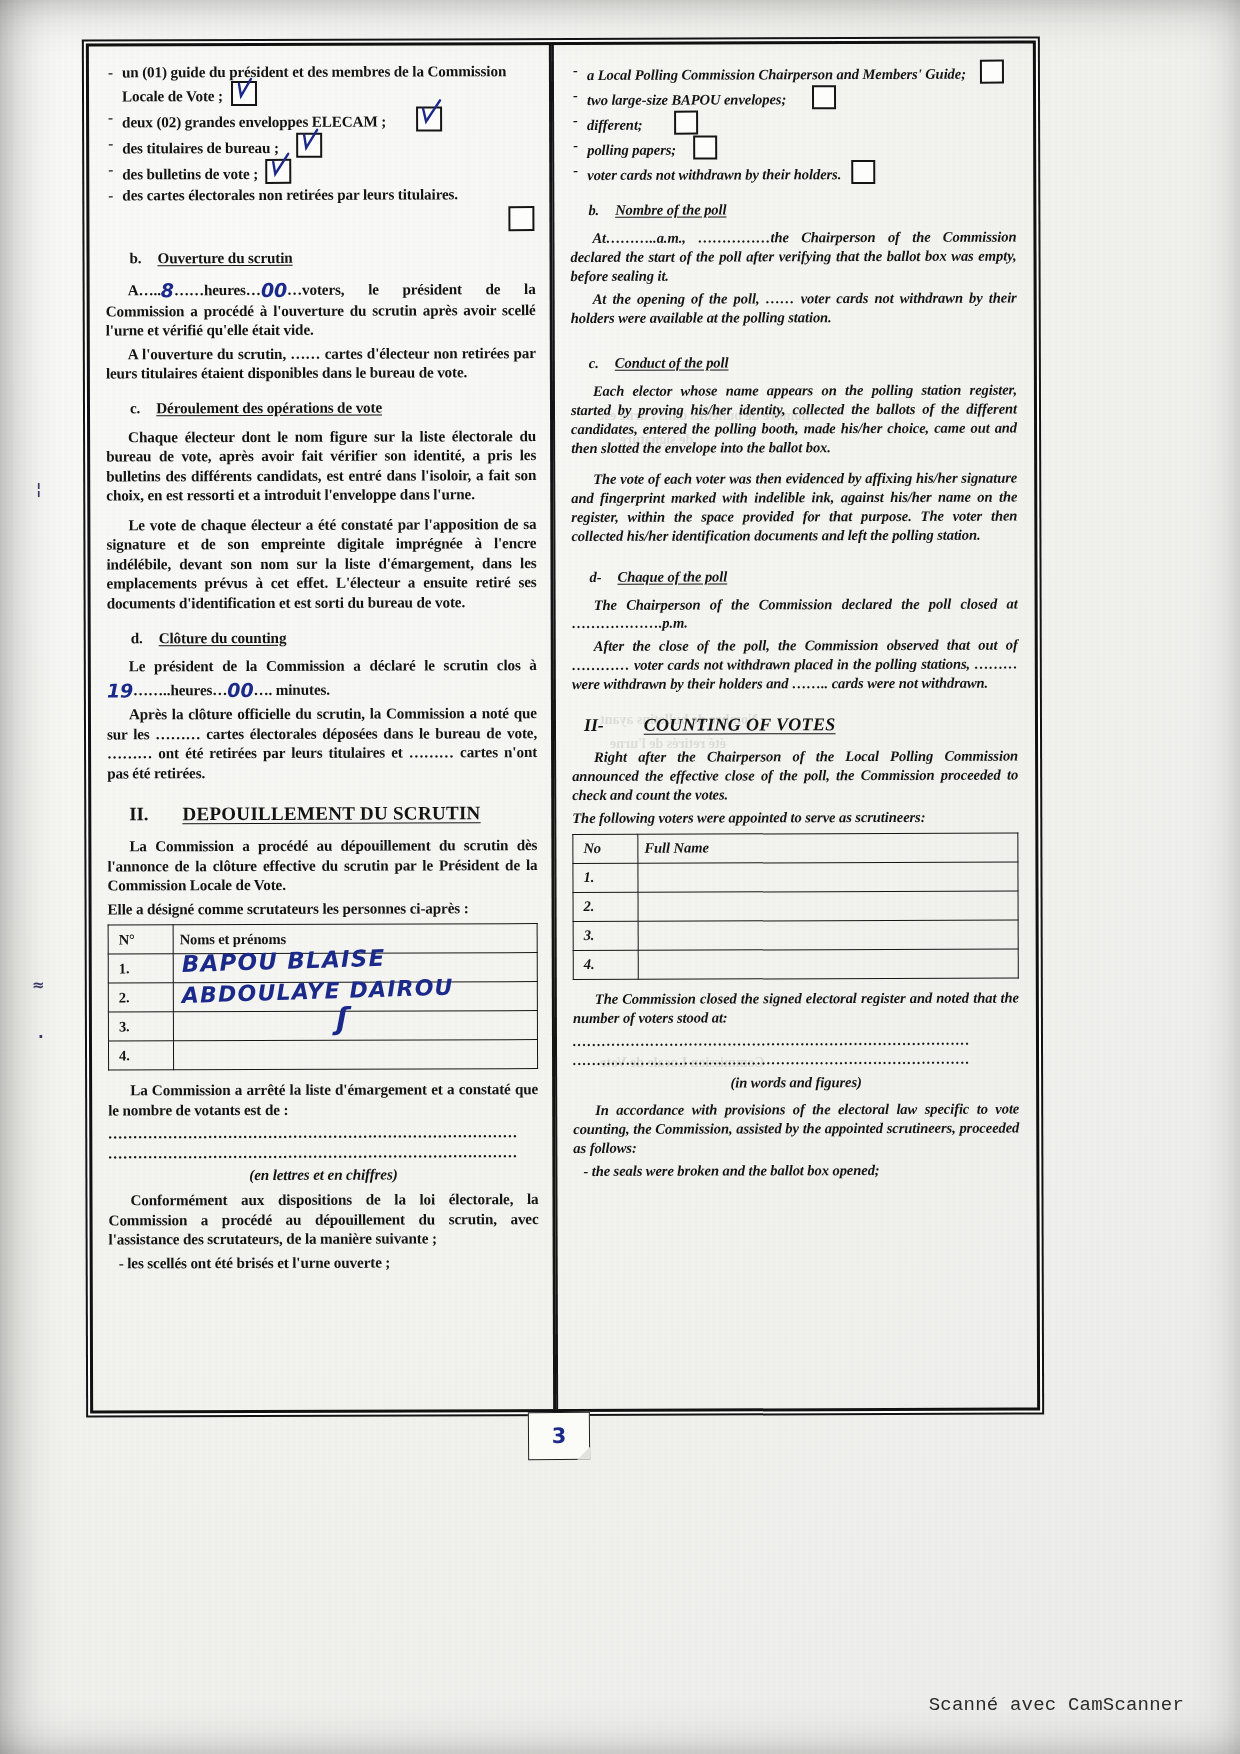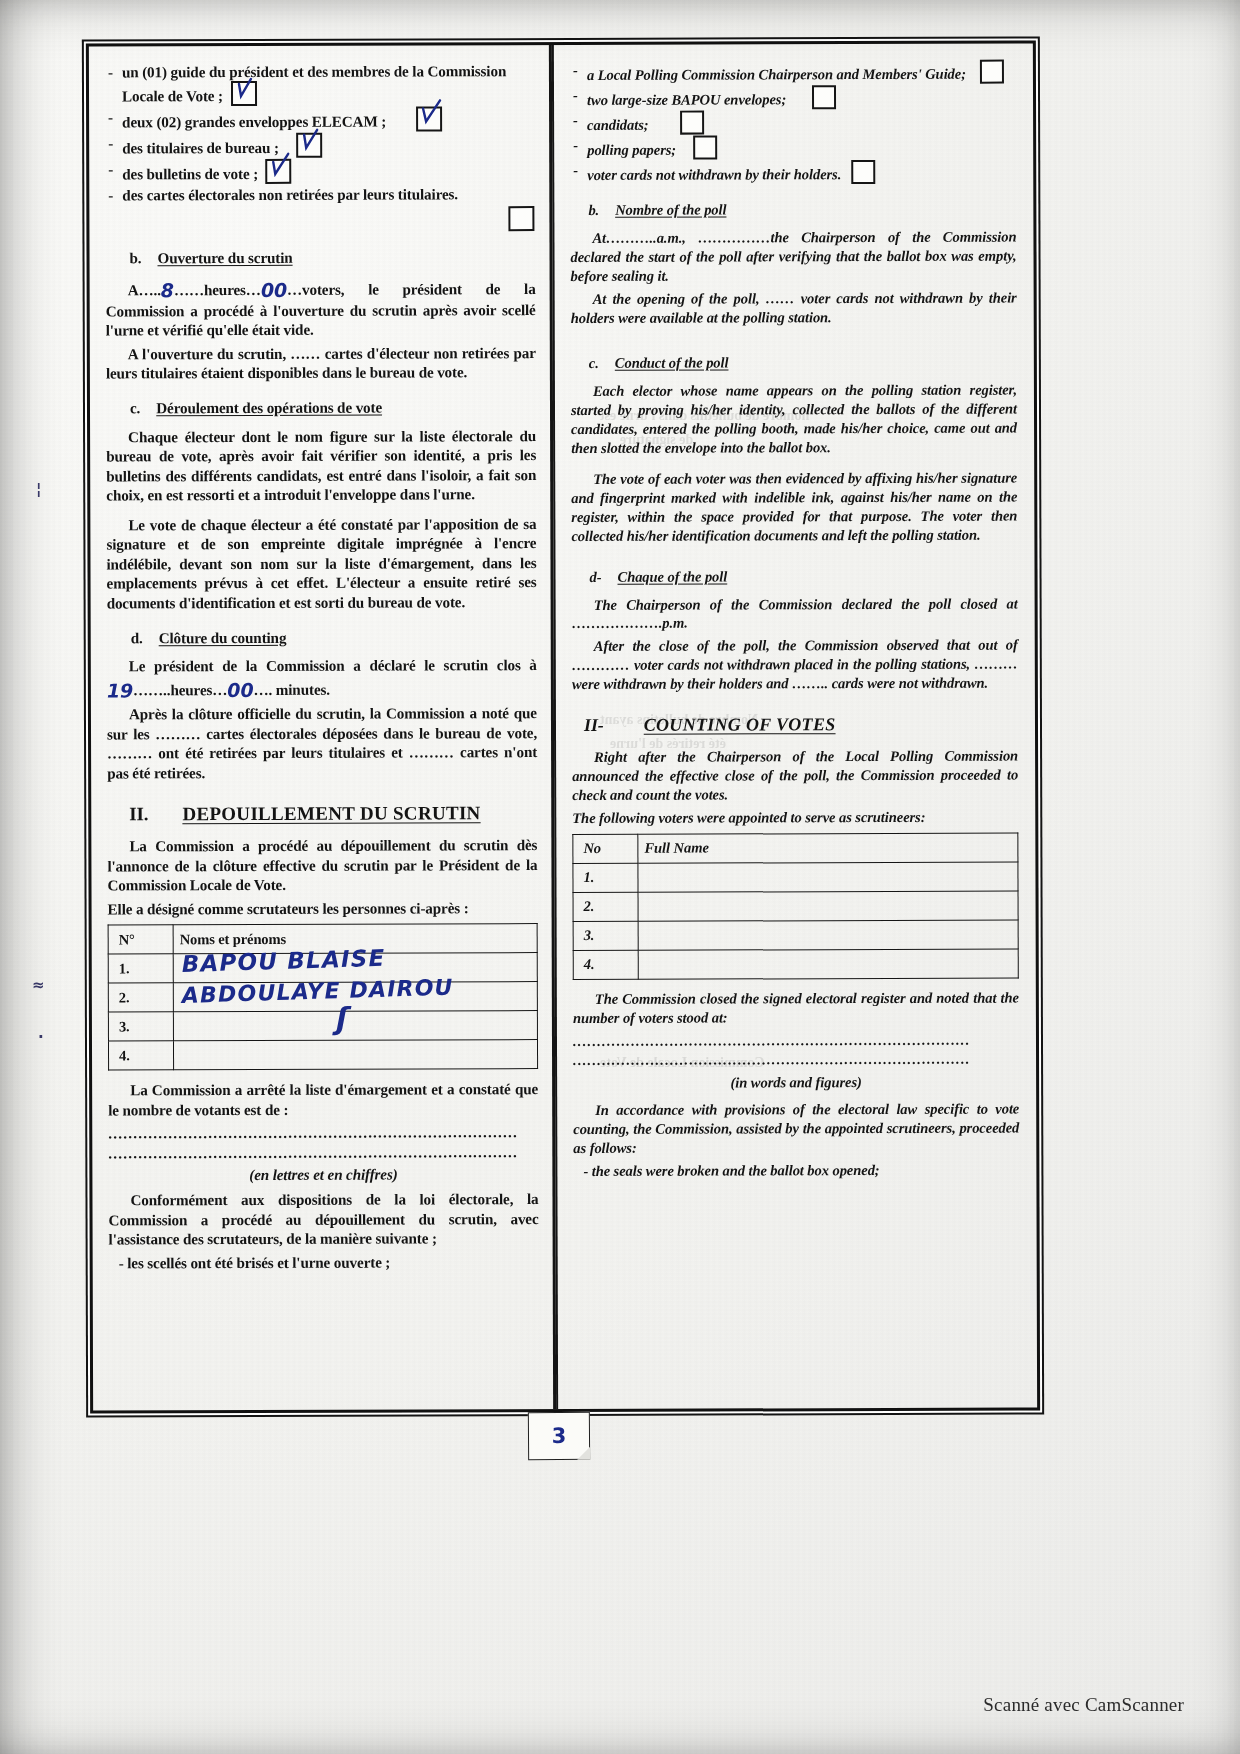--- a/index.html
+++ b/index.html
@@ -189,21 +189,21 @@
   }
   #pagenum:after{
     content:"";position:absolute;right:-1px;bottom:-1px;
     border-width:0 0 13px 13px;border-style:solid;
     border-color:transparent transparent #e2e2de transparent;
   }
 
   
   #watermark{
     position:absolute;right:56px;bottom:38px;
-    font-family:Liberation Serif, serif;
+    font-family:Liberation Mono, monospace;
     font-size:19px;color:#2b2b2b;letter-spacing:.2px;
   }
 
   
   .margin-mark{
     position:absolute;color:#3a3a6a;
     font-family:"DejaVu Sans", sans-serif;font-size:15px;font-weight:700;
   }
 </style>
 </head>
@@ -340,21 +340,21 @@
         <ul class="blist">
           <li>
             <span>a Local Polling Commission Chairperson and Members' Guide;</span>
             <span class="cbox sm" style="margin-left:10px;"></span>
           </li>
           <li>
             <span>two large-size BAPOU envelopes;</span>
             <span class="cbox sm" style="margin-left:22px;"></span>
           </li>
           <li>
-            <span>candidats;</span>
+            <span>different;</span>
             <span class="cbox sm" style="margin-left:28px;"></span>
           </li>
           <li>
             <span>polling papers;</span>
             <span class="cbox sm" style="margin-left:14px;"></span>
           </li>
           <li>
             <span>voter cards not withdrawn by their holders.</span>
             <span class="cbox sm" style="margin-left:6px;"></span>
           </li>

